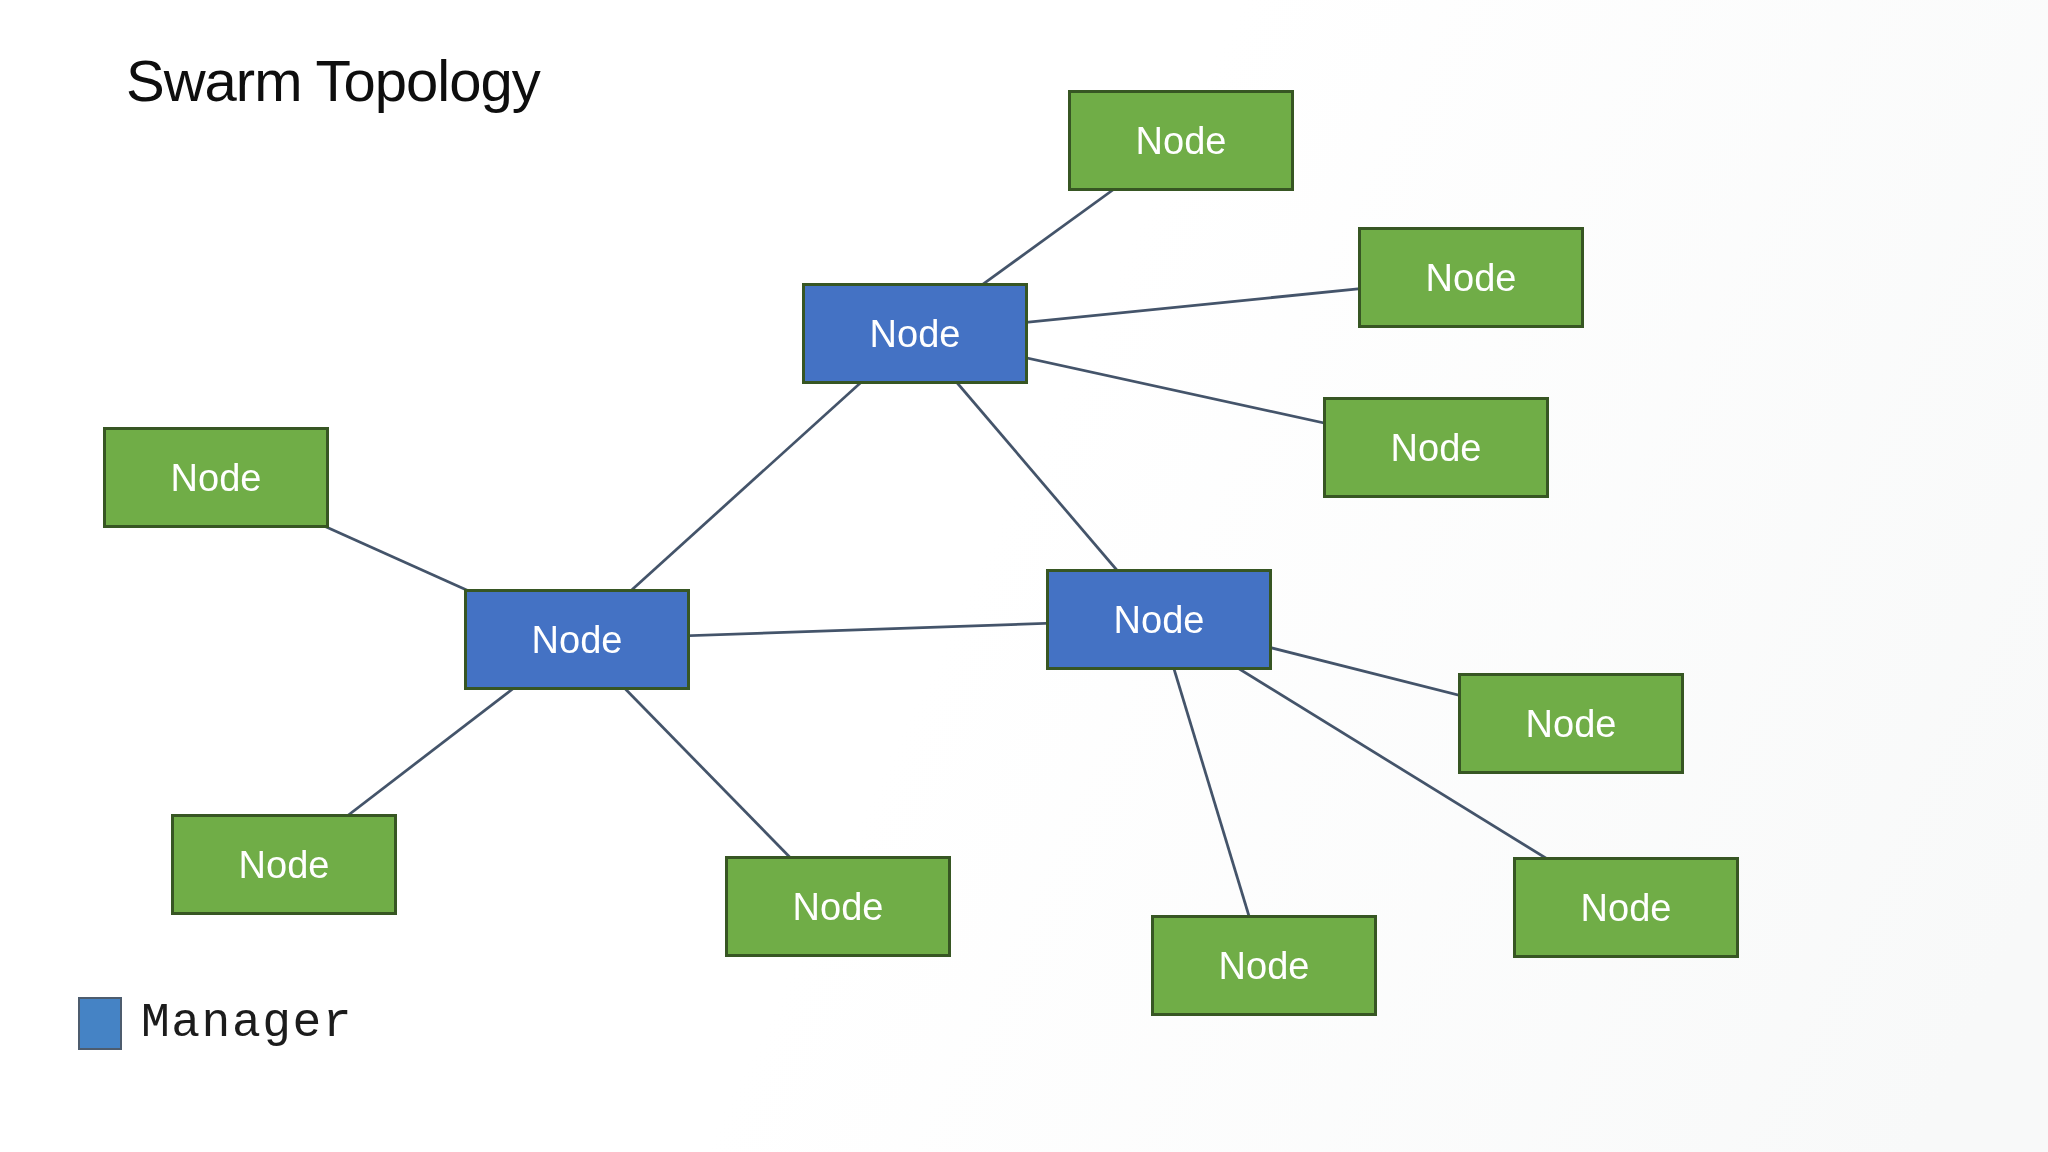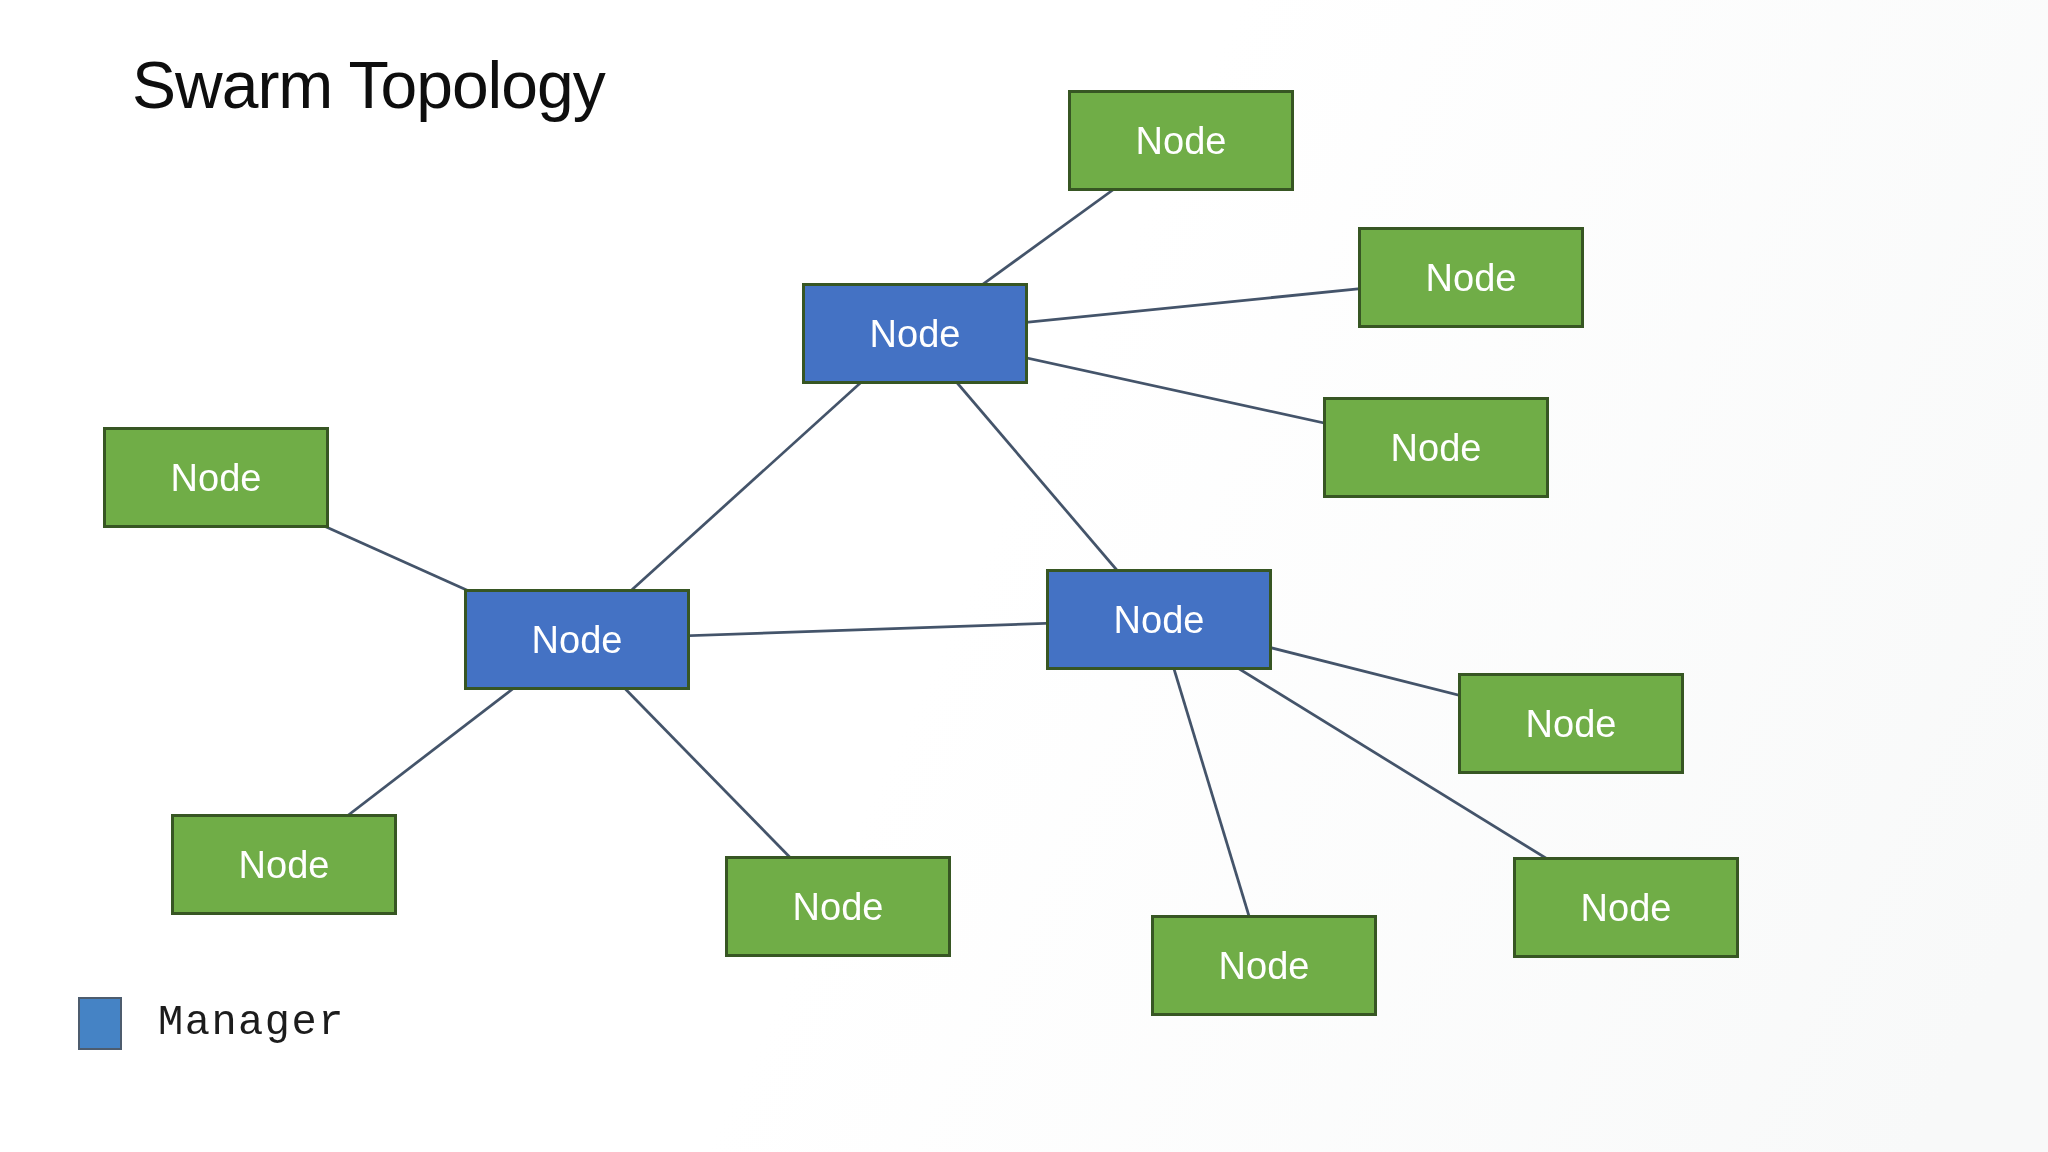--- a/index.html
+++ b/index.html
@@ -10,23 +10,23 @@
   .stage {
     position: relative;
     width: 2048px;
     height: 1152px;
     overflow: hidden;
     background: linear-gradient(115deg, #ffffff 48%, #f8f9f9 95%);
     font-family: "Liberation Sans", sans-serif;
   }
   .slide-title {
     position: absolute;
-    left: 132px;
+    left: 126px;
     top: 52px;
-    font-size: 66px;
+    font-size: 58px;
     line-height: 1;
     letter-spacing: -1px;
     color: #0e0e0e;
     white-space: nowrap;
   }
   .edges-layer {
     position: absolute;
     left: 0;
     top: 0;
     width: 2048px;
@@ -71,23 +71,23 @@
     margin-top: 32px;
   }
   .swatch {
     display: inline-block;
     width: 44px;
     height: 53px;
     box-sizing: border-box;
     border: 2.5px solid var(--legend-swatch-border, #4D5C6E);
   }
   .legend-label {
-    margin-left: 36px;
+    margin-left: 19px;
     font-family: "Liberation Mono", monospace;
-    font-size: 42px;
+    font-size: 48px;
     letter-spacing: 1.5px;
     color: #1c1c1c;
     white-space: nowrap;
   }
 </style>
 </head>
 <body>
 
 <div class="stage">
 

